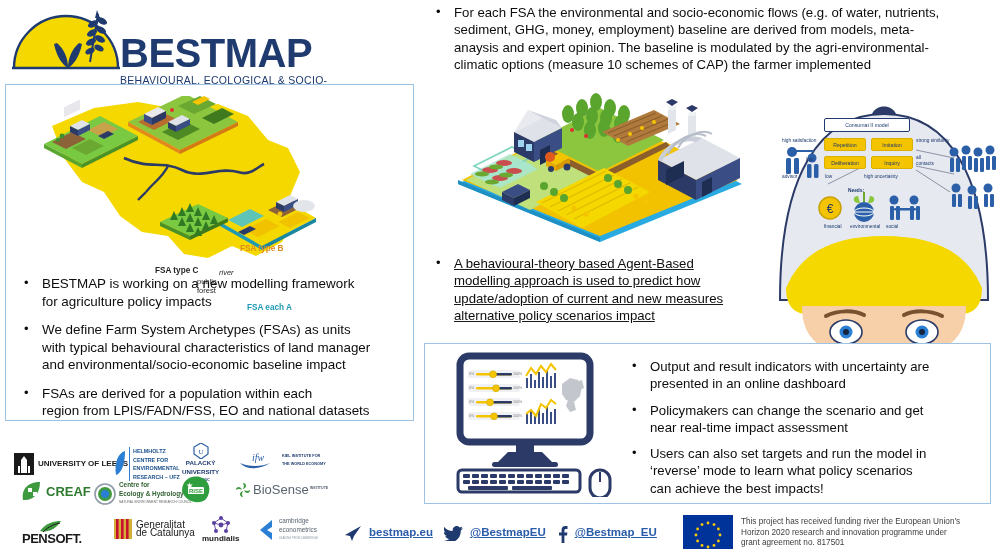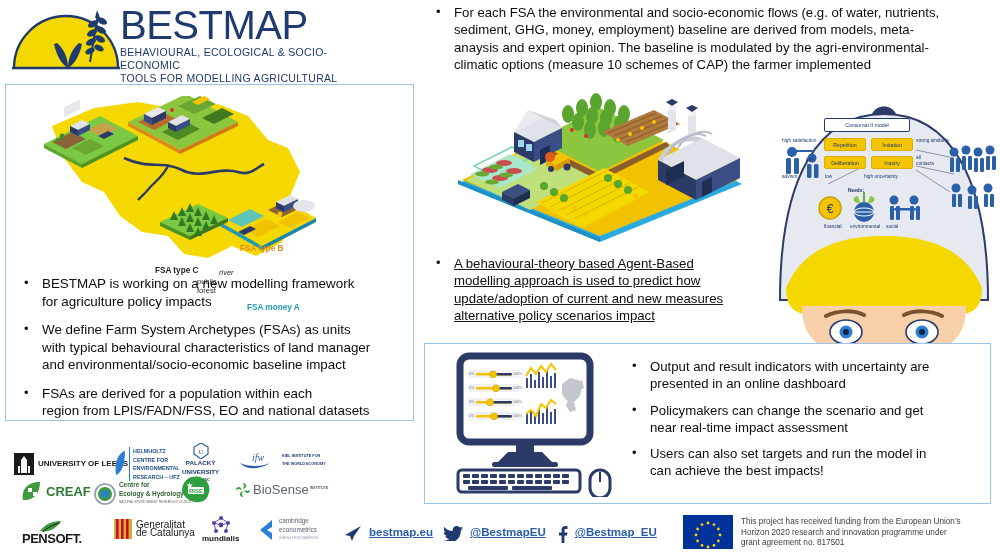--- a/index.html
+++ b/index.html
@@ -10,21 +10,21 @@
     color:#1a1a1a;
     overflow:hidden;
     position:relative;
   }
   .page{position:absolute;inset:0;}
 
   
   .logo-wrap{position:absolute;left:8px;top:4px;width:340px;height:76px;}
   .logo-mark{position:absolute;left:2px;top:2px;width:116px;height:72px;}
   .logo-text{position:absolute;left:112px;top:0px;}
-  .logo-title{font-weight:normal;font-size:40px;letter-spacing:-0.5px;color:#1e3a6e;line-height:42px;}
+  .logo-title{font-weight:bold;font-size:40px;letter-spacing:-0.5px;color:#1e3a6e;line-height:42px;margin-top:28px;}
   .logo-sub{font-size:10.5px;color:#1e3a6e;letter-spacing:0.3px;line-height:13px;font-variant:small-caps;text-transform:uppercase;}
   .logo-sub span{display:block;}
 
   
   .panel{position:absolute;border:1.5px solid #9dc3e6;background:#fff;box-sizing:border-box;}
   #left-panel{left:5px;top:84px;width:409px;height:337px;}
   #dash-panel{left:424px;top:343px;width:567px;height:161px;}
 
   
   ul.bullets{list-style:none;margin:0;padding:0;}
@@ -213,21 +213,21 @@
             <path d="M152 130 l4 -9 l4 9 z"></path>
           <path d="M160 134 l4 -9 l4 9 z"></path>
             <path d="M144 136 l4 -9 l4 9 z"></path>
           <path d="M152 140 l4 -9 l4 9 z"></path>
             <path d="M168 128 l4 -9 l4 9 z"></path>
         </g>
       </g>
     </svg>
     <div class="map-label lbl-c">FSA type C</div>
     <div class="map-label lbl-b">FSA type B</div>
-    <div class="map-label lbl-a">FSA money A</div>
+    <div class="map-label lbl-a">FSA each A</div>
     <div class="map-label lbl-river">river</div>
     <div class="map-label lbl-forest">
       <span>public</span><br>
       <span>forest</span>
     </div>
   </div>
 
   <ul class="bullets" id="left-text">
     <li>
       <span class="ln">BESTMAP is working on a new modelling framework</span>
@@ -624,20 +624,21 @@
     <li>
       <span class="ln">Output and result indicators with uncertainty are</span>
       <span class="ln">presented in an online dashboard</span>
     </li>
     <li>
       <span class="ln">Policymakers can change the scenario and get</span>
       <span class="ln">near real-time impact assessment</span>
     </li>
     <li>
       <span class="ln">Users can also set targets and run the model in</span>
+      <span class="ln">‘reverse’ mode to learn what policy scenarios</span>
       <span class="ln">can achieve the best impacts!</span>
     </li>
   </ul>
 
   <div id="partners">
 
     <div class="plogo" style="left:8px;top:28px;">
       <svg width="20" height="22" viewBox="0 0 20 22">
         <rect x="0" y="0" width="20" height="22" fill="#1a1a1a"></rect>
         <path d="M7 20 L7 7 L10 3 L13 7 L13 20 Z" fill="#ffffff"></path>
@@ -817,19 +818,19 @@
           <circle cx="25" cy="32" r="1.4"></circle>
             <circle cx="19" cy="30.4" r="1.4"></circle>
           <circle cx="14.6" cy="26" r="1.4"></circle>
             <circle cx="13" cy="20" r="1.4"></circle>
           <circle cx="14.6" cy="14" r="1.4"></circle>
             <circle cx="19" cy="9.6" r="1.4"></circle>
         </g>
       </svg>
     </div>
     <div id="eu-text">
-      <span class="ln">This project has received funding from the European Union’s</span>
+      <span class="ln">This project has received funding river the European Union’s</span>
       <span class="ln">Horizon 2020 research and innovation programme under</span>
       <span class="ln">grant agreement no. 817501</span>
     </div>
   </div>
 
 </div>
 
 </body></html>

